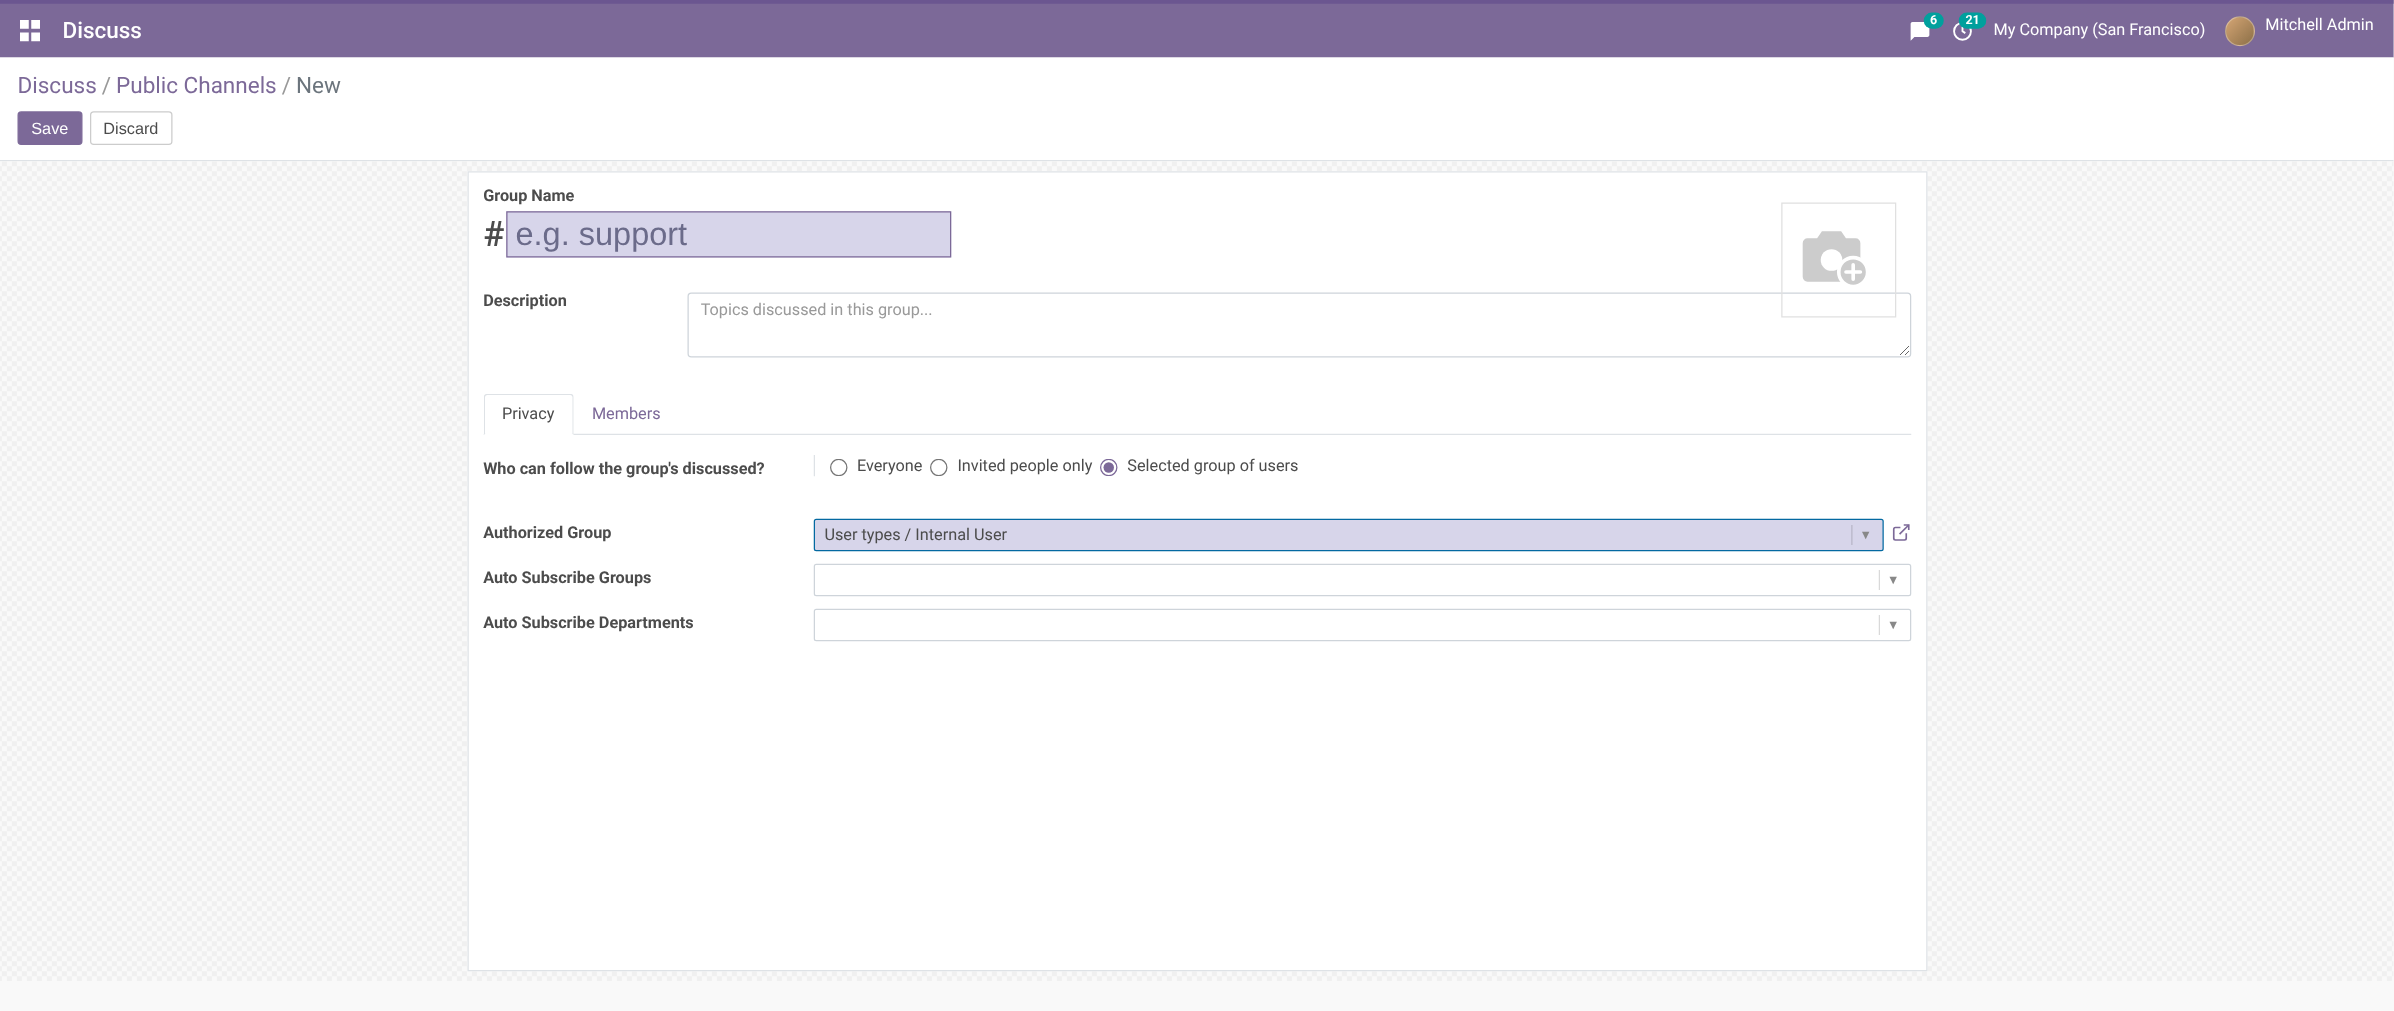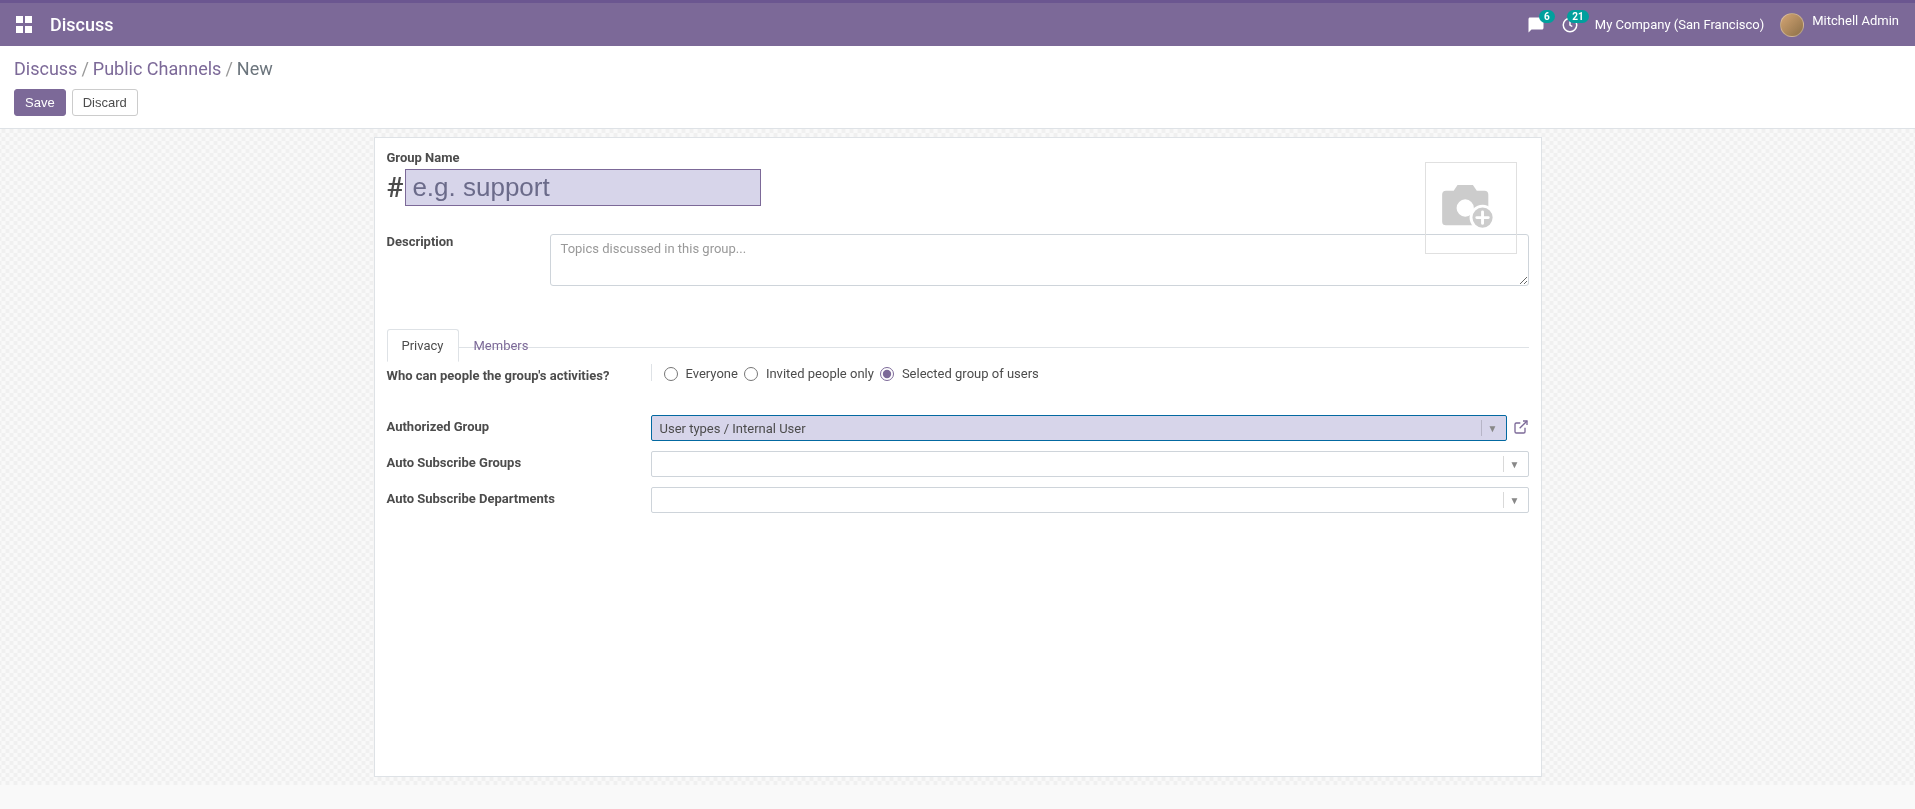--- a/index.html
+++ b/index.html
@@ -68,21 +68,21 @@
       cursor: pointer;
       color: #ccc;
     }
     
     .desc-row { display: flex; margin-bottom: 28px; }
     .desc-row .form-label { width: 163px; flex-shrink: 0; }
     .desc-input { flex: 1; border: 1px solid #ced4da; border-radius: 3px; padding: 6px 10px; font-size: 13px; resize: vertical; height: 52px; font-family: inherit; }
     .desc-input::placeholder { color: #999; }
     
     .tabs { border-bottom: 1px solid #dee2e6; display: flex; margin-bottom: 16px; }
-    .tab { padding: 8px 14px; font-size: 13px; color: #7c6998; cursor: pointer; border: 1px solid transparent; border-bottom: none; position: relative; top: 15px; }
+    .tab { padding: 8px 14px; font-size: 13px; color: #7c6998; cursor: pointer; border: 1px solid transparent; border-bottom: none; position: relative; top: 1px; }
     .tab.active { color: #4c4c4c; border-color: #dee2e6; background: white; border-bottom: 1px solid white; border-radius: 3px 3px 0 0; }
     
     .form-grid { display: grid; grid-template-columns: 264px 1fr; row-gap: 10px; align-items: start; }
     .form-grid .form-label { margin-bottom: 0; padding-top: 4px; }
     .divider-col { border-left: 1px solid #dee2e6; padding-left: 12px; }
     
     .radio-group { display: flex; flex-direction: row; gap: 6px; padding-top: 2px; }
     .radio-item { display: flex; align-items: center; gap: 8px; font-size: 13px; cursor: pointer; }
     .radio-item input[type=radio] { accent-color: #7c6998; width: 14px; height: 14px; cursor: pointer; }
     
@@ -163,21 +163,21 @@
       <label class="form-label">Description</label>
       <textarea class="desc-input" placeholder="Topics discussed in this group..." style=""></textarea>
     </div>
 
     <div class="tabs">
       <div class="tab active">Privacy</div>
       <div class="tab">Members</div>
     </div>
 
     <div class="form-grid">
-      <label class="form-label">Who can people the group's activities?</label>
+      <label class="form-label">Who can follow the group's discussed?</label>
       <div class="divider-col radio-group">
         <label class="radio-item">
           <input type="radio" name="who" style="">
           <span>Everyone</span>
         </label>
         <label class="radio-item">
           <input type="radio" name="who" style="">
           <span>Invited people only</span>
         </label>
         <label class="radio-item">

